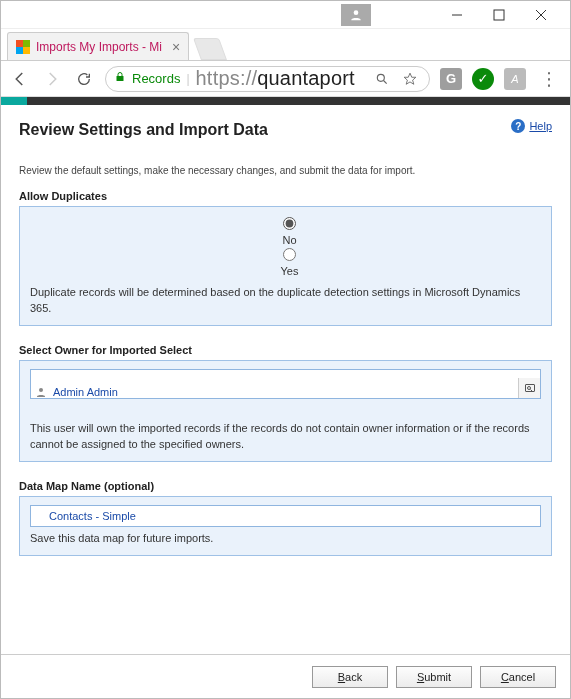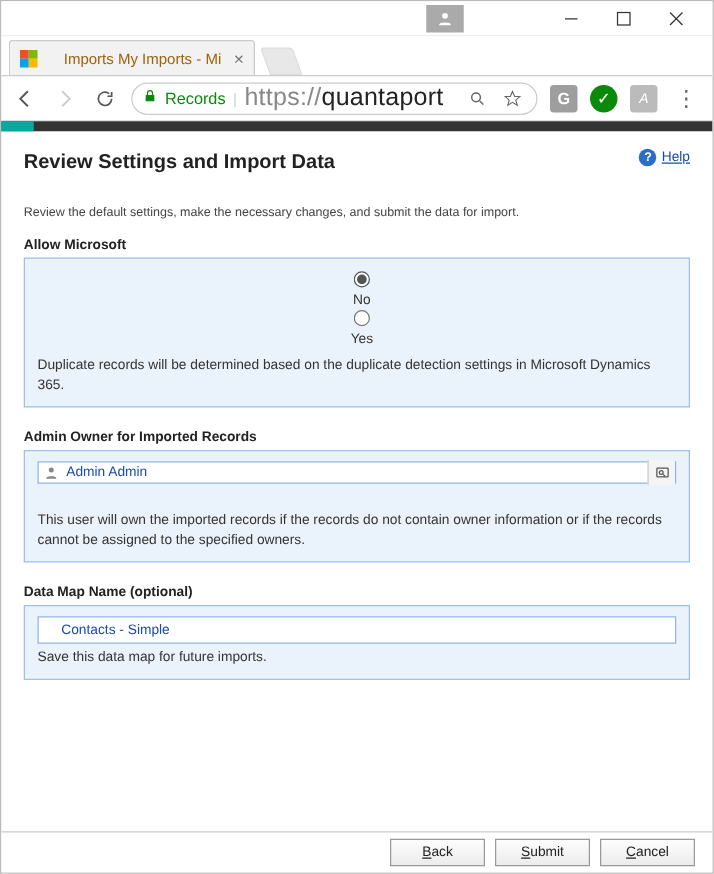--- a/index.html
+++ b/index.html
@@ -10,21 +10,21 @@
   .titlebar .userbox { width: 30px; height: 22px; background: #aaa; display:flex; align-items:center; justify-content:center; margin-right: auto; margin-left: 340px;}
   .titlebar .userbox svg { fill: #fff; }
   .winbtn { width: 42px; height: 28px; display: flex; align-items: center; justify-content: center; color: #444; }
   .winbtn svg { stroke: #333; fill: none; stroke-width: 1; }
 
   
   .tabstrip { height: 32px; background: #fff; display: flex; align-items: flex-end; padding-left: 6px; border-bottom: 1px solid #ccc; }
   .tab { height: 28px; background: #f2f2f2; border: 1px solid #ccc; border-bottom: none; border-radius: 3px 3px 0 0; display: flex; align-items: center; padding: 0 8px; max-width: 210px; gap:6px;}
   .tab .favicon { width:14px; height:14px; display:flex; flex-wrap:wrap;}
   .tab .favicon span{width:7px;height:7px;}
-  .tab-title { font-size: 12px; color: #a16207; white-space: nowrap; overflow: hidden; text-overflow: ellipsis; max-width:150px;margin-left:15px;}
+  .tab-title { font-size: 12px; color: #be185d; white-space: nowrap; overflow: hidden; text-overflow: ellipsis; max-width:150px;}
   .tab-close { font-size: 14px; color: #777; margin-left:4px;}
   .newtab { width: 26px; height: 22px; background: #e8e8e8; border:1px solid #ddd; margin-left:8px; border-radius:3px 3px 0 0; transform: skewX(20deg);}
 
   
   .addr { height: 36px; display: flex; align-items: center; gap: 10px; padding: 0 8px; border-bottom: 1px solid #ddd; }
   .navicon { width:22px; height:22px; display:flex; align-items:center; justify-content:center; color:#555;}
   .navicon.disabled { color: #ccc; }
   .urlbox { flex:1; height:26px; border:1px solid #ccc; border-radius:13px; display:flex; align-items:center; padding:0 8px; gap:6px; overflow:hidden;}
   .secure { color:#0a8a0a; font-size:13px;}
   .lock { color:#0a8a0a;}
@@ -46,31 +46,31 @@
   .help { position:absolute; right:18px; top:12px; color:#1a4aa8; font-size:11px; display:flex; align-items:center; gap:4px;}
   .help-icon{ width:14px; height:14px; border-radius:50%; background:#2a6ec6; color:#fff; display:flex; align-items:center; justify-content:center; font-size:10px; font-weight:bold;}
   .intro { font-size:10px; color:#444; margin:26px 0 14px 0;}
 
   .section-label { font-size:11px; font-weight:bold; color:#222; margin-bottom:4px;}
   .panel { background:#eaf2fb; border:1px solid #9fc1e6; padding:8px 10px; margin-bottom:18px;}
   .radio-row { display:flex; align-items:center; gap:4px; font-size:11px; color:#333; margin:2px 0 2px 8px;flex-direction:column;}
   .radio-row input { margin:0; accent-color:#555;}
   .panel .hint { font-size:11px; color:#333; margin-top:8px; line-height:1.45;}
 
-  .owner-input { display:flex; align-items:center; background:#fff; border:1px solid #8fb5df; height:18px;}
+  .owner-input { display:flex; align-items:flex-end; background:#fff; border:1px solid #8fb5df; height:30px;}
   .owner-input .avatar { width:20px; display:flex; align-items:center; justify-content:center; color:#888;}
   .owner-input .name { flex:1; color:#1a4aa8; font-size:11px; padding-left:2px;}
   .owner-input .lookup { width:22px; height:20px; border-left:1px solid #ccc; display:flex; align-items:center; justify-content:center; background:#f4f4f4;}
   .panel.owner .hint { margin-top:22px;}
 
   .text-input { width:100%; height:22px; border:1px solid #8fb5df; background:#fff; padding:0 18px; font-size:11px; color:#1a4aa8;}
   .panel.map .hint { margin-top:4px;}
 
   
-  .footer { position:absolute; bottom:0; left:0; right:0; height:33px; border-top:1px solid #ccc; display:flex; align-items:center; justify-content:flex-end; gap:8px; padding-right:14px; background:#fff;}
+  .footer { position:absolute; bottom:0; left:0; right:0; height:44px; border-top:1px solid #ccc; display:flex; align-items:center; justify-content:flex-end; gap:8px; padding-right:14px; background:#fff;}
   .btn { min-width:76px; height:22px; background:linear-gradient(#fdfdfd,#ececec); border:1px solid #999; font-size:11px; color:#222; display:flex; align-items:center; justify-content:center; padding:0 10px; cursor:pointer;}
   .btn .ul { text-decoration:underline;}
 </style>
 </head>
 <body>
 
 <div class="titlebar">
   <div class="userbox">
     <svg width="14" height="14" viewBox="0 0 24 24">
         <circle cx="12" cy="8" r="4"></circle>
@@ -156,34 +156,34 @@
 <div class="thinbar"></div>
 
 <div class="content">
   <div class="help">
     <span class="help-icon">?</span>
     <span style="text-decoration:underline">Help</span>
   </div>
   <h1>Review Settings and Import Data</h1>
   <div class="intro">Review the default settings, make the necessary changes, and submit the data for import.</div>
 
-  <div class="section-label">Allow Microsoft</div>
+  <div class="section-label">Allow Duplicates</div>
   <div class="panel">
     <label class="radio-row">
       <input type="radio" name="dup" checked="" style="">
       <span>No</span>
     </label>
     <label class="radio-row">
       <input type="radio" name="dup" style="">
       <span>Yes</span>
     </label>
     <div class="hint">Duplicate records will be determined based on the duplicate detection settings in Microsoft Dynamics 365.</div>
   </div>
 
-  <div class="section-label">Admin Owner for Imported Records</div>
+  <div class="section-label">Select Owner for Imported Select</div>
   <div class="panel owner">
     <div class="owner-input">
       <span class="avatar">
           <svg width="12" height="12" viewBox="0 0 24 24" fill="#888">
             <circle cx="12" cy="8" r="4"></circle>
             <path d="M4 21c0-4 16-4 16 0v1H4z"></path>
           </svg>
         </span>
       <span class="name">Admin Admin</span>
       <span class="lookup">

